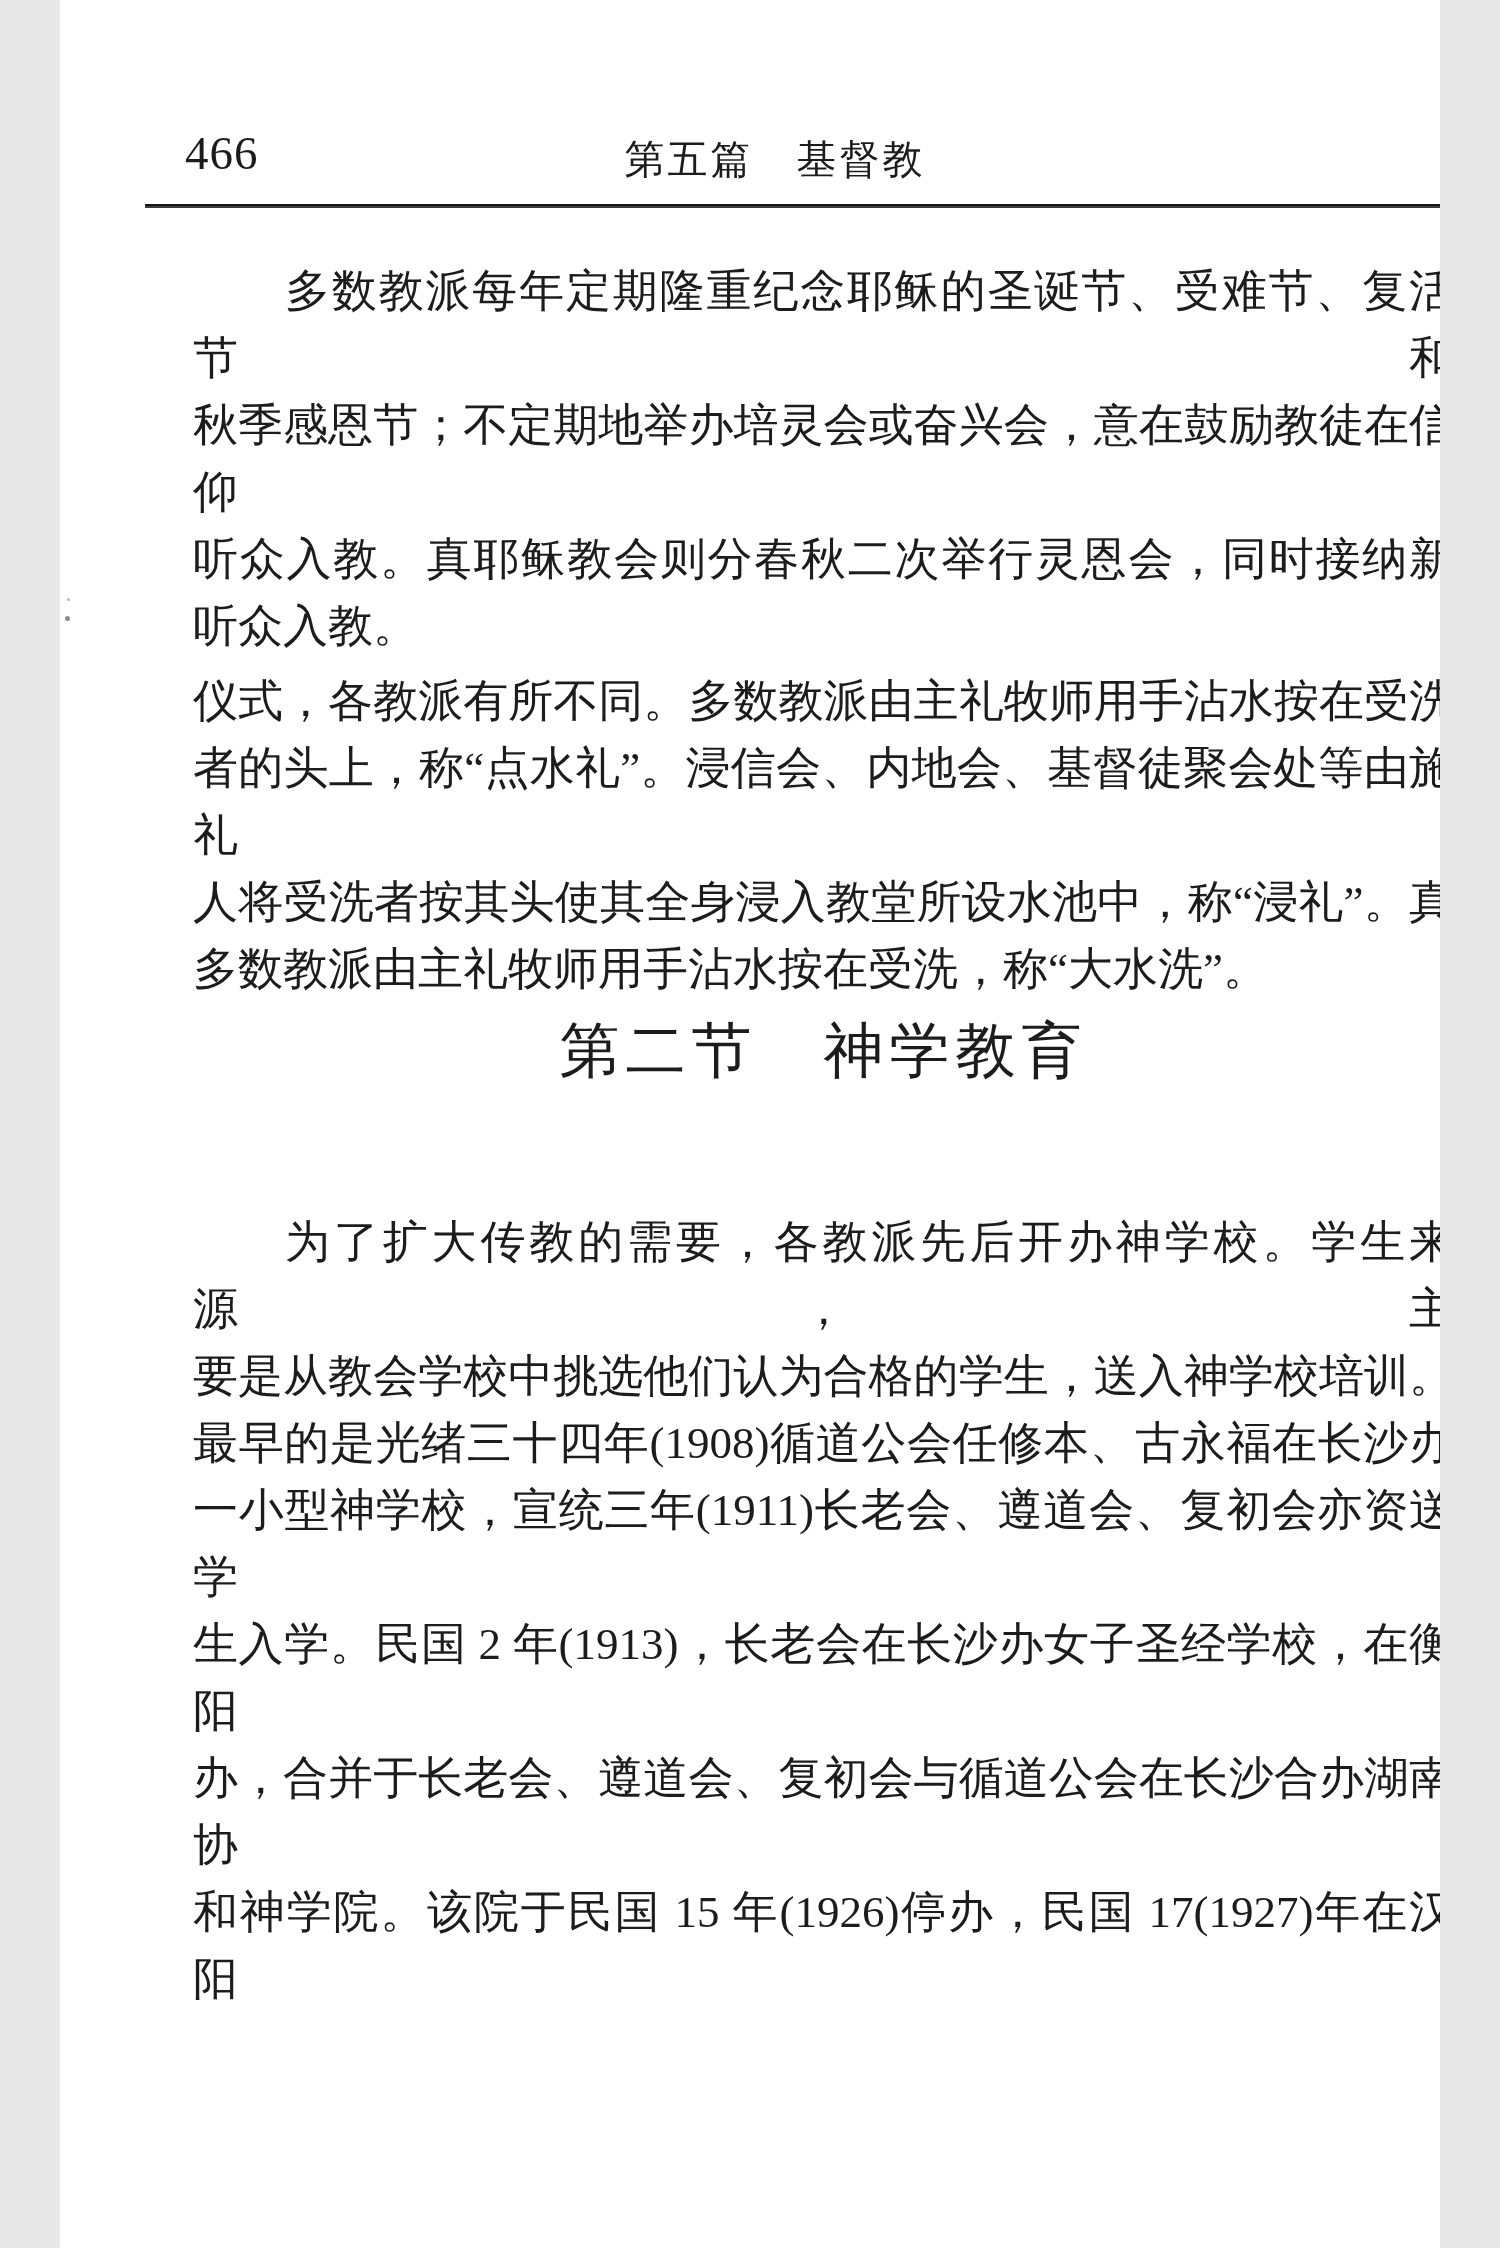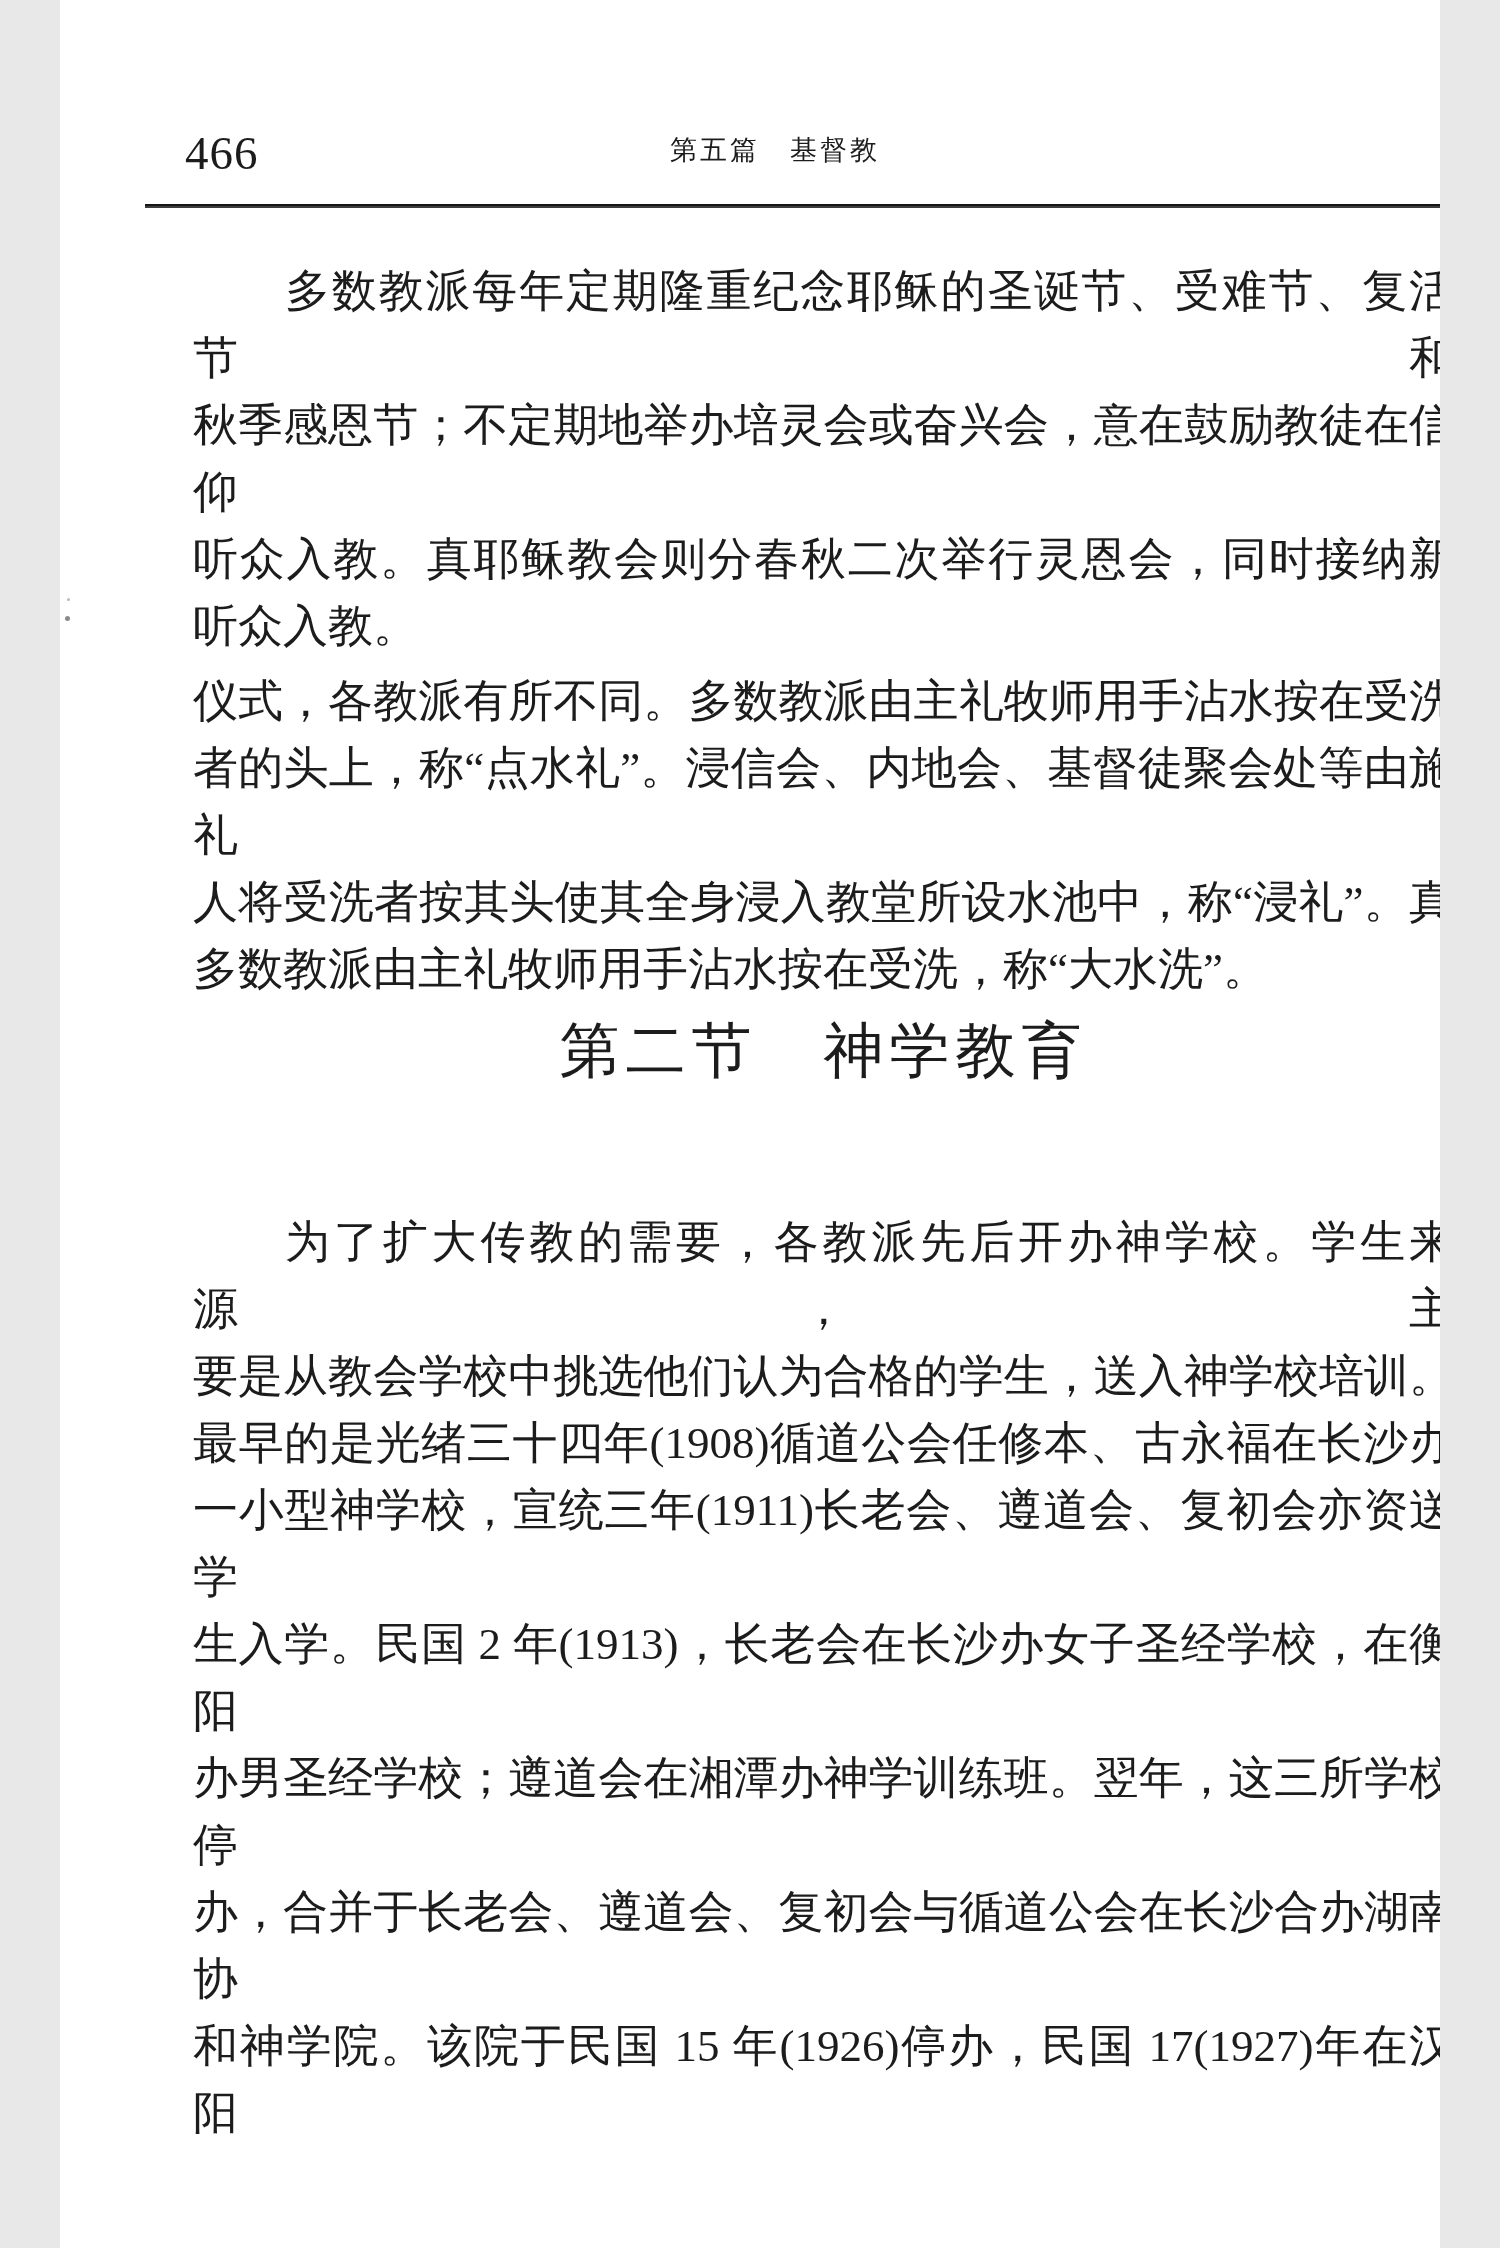--- a/index.html
+++ b/index.html
@@ -27,21 +27,21 @@
     left: 0;
     top: 0;
     font-size: 47px;
     letter-spacing: 1px;
   }
   .running-title {
     position: absolute;
     left: 50%;
     top: 6px;
     transform: translateX(-50%);
-    font-size: 27px;
+    font-size: 40px;
     letter-spacing: 3px;
     white-space: nowrap;
   }
   .header-rule {
     position: absolute;
     left: 85px;
     top: 204px;
     width: 1360px;
     height: 4px;
     background: linear-gradient(to bottom, #161616 0 60%, #3d3d3d 60% 100%);
@@ -110,20 +110,19 @@
     </div>
 
     <h2 class="section-heading">第二节　神学教育</h2>
 
     <div class="para para-theology">
       <div class="line start">为了扩大传教的需要，各教派先后开办神学校。学生来源，主</div>
       <div class="line">要是从教会学校中挑选他们认为合格的学生，送入神学校培训。</div>
       <div class="line">最早的是光绪三十四年(1908)循道公会任修本、古永福在长沙办</div>
       <div class="line">一小型神学校，宣统三年(1911)长老会、遵道会、复初会亦资送学</div>
       <div class="line">生入学。民国 2 年(1913)，长老会在长沙办女子圣经学校，在衡阳</div>
-      <div class="line">办男圣经学校；遵道会在湘潭办神学训练班。翌年，这三所学校停</div>
       <div class="line">办，合并于长老会、遵道会、复初会与循道公会在长沙合办湖南协</div>
       <div class="line">和神学院。该院于民国 15 年(1926)停办，民国 17(1927)年在汉阳</div>
 
     </div>
 
   </div>
 </div>
 
 </body></html>

